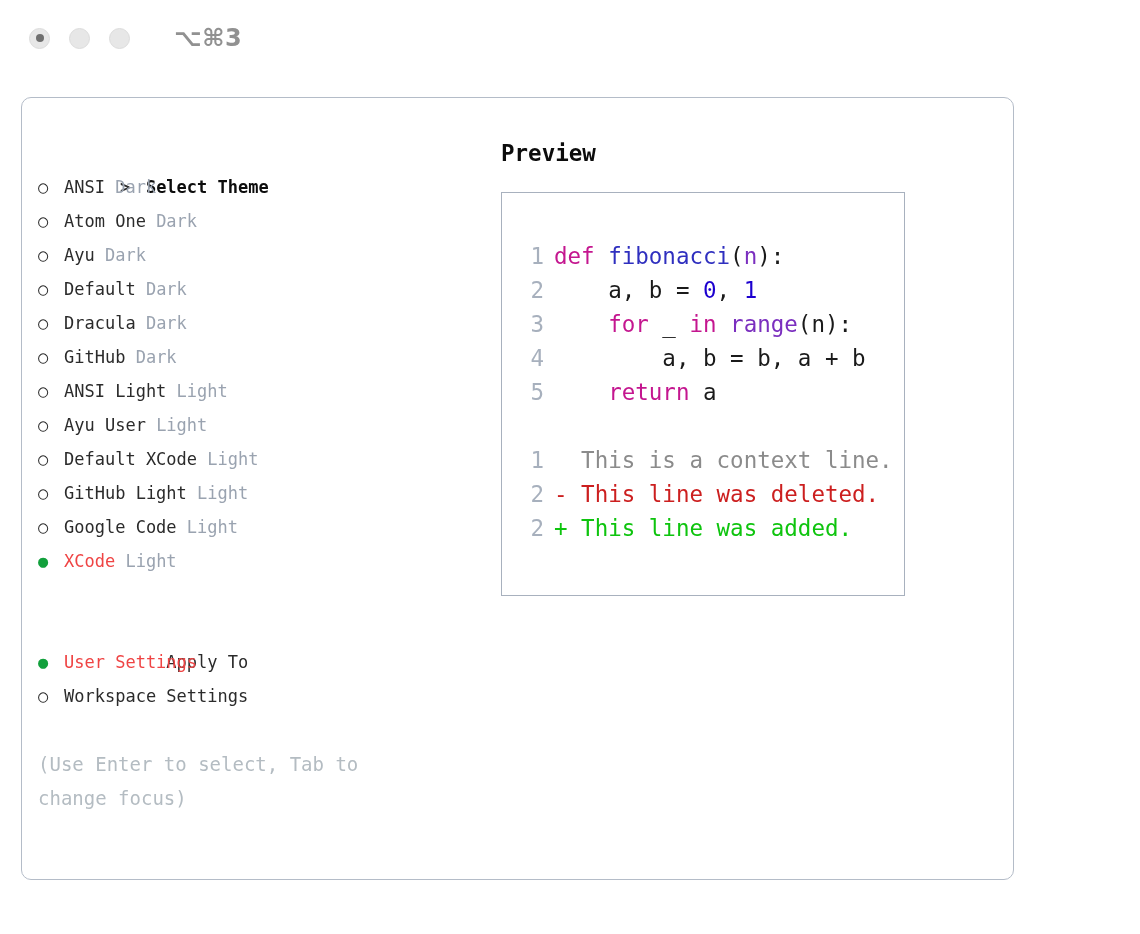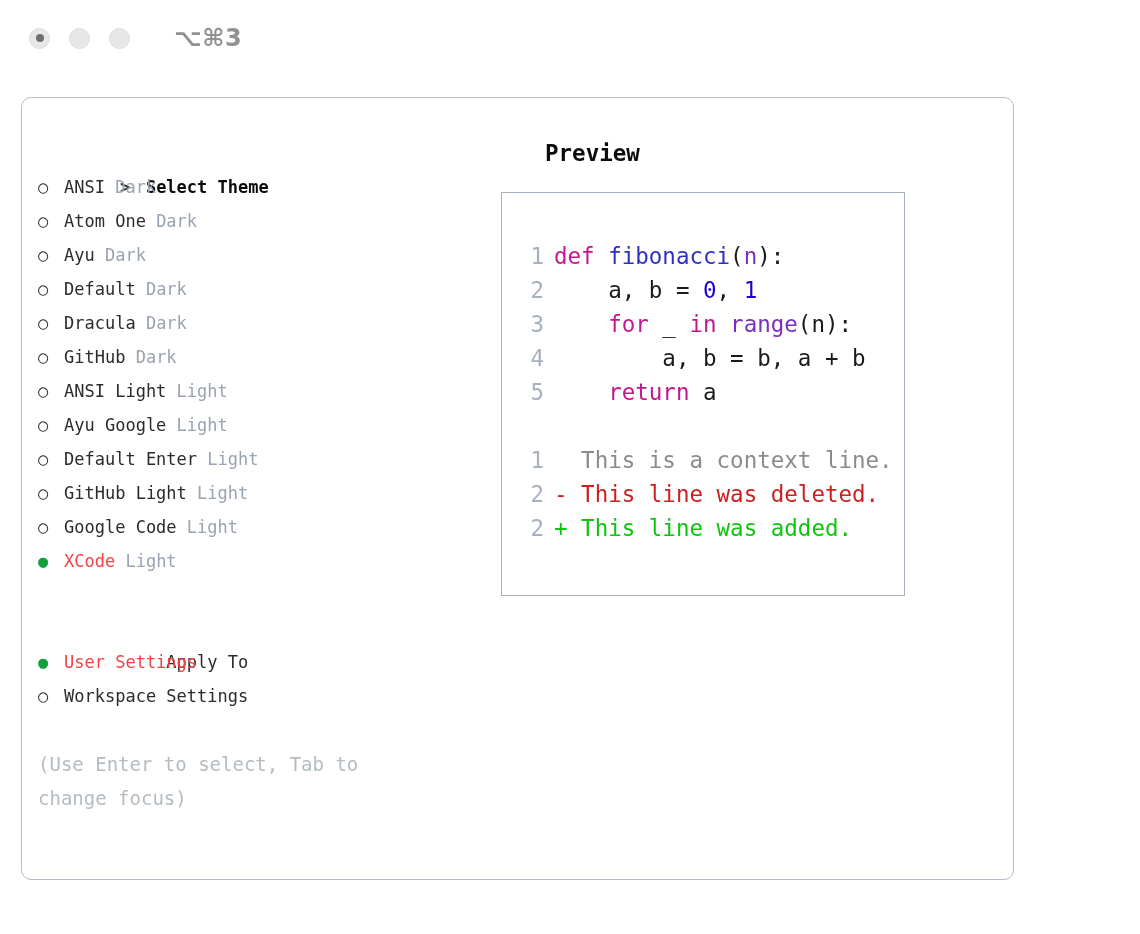--- a/index.html
+++ b/index.html
@@ -116,21 +116,20 @@
     position: absolute;
     left: 479px;
     top: 38px;
     width: 490px;
   }
   #preview-title {
     font-size: 22.5px;
     line-height: 34px;
     font-weight: bold;
     color: #0c0c0c;
-    margin-left: 44px;
   }
   #preview-box {
     margin-top: 22px;
     width: 404px;
     height: 404px;
     border: 1.5px solid #a8b1be;
     box-sizing: border-box;
     background: #ffffff;
     position: relative;
   }
@@ -187,22 +186,22 @@
       </div>
 
       <div id="theme-items">
           <div class="row"><span class="marker">○</span><span class="label">ANSI </span><span class="variant">Dark</span></div>
           <div class="row"><span class="marker">○</span><span class="label">Atom One </span><span class="variant">Dark</span></div>
           <div class="row"><span class="marker">○</span><span class="label">Ayu </span><span class="variant">Dark</span></div>
           <div class="row"><span class="marker">○</span><span class="label">Default </span><span class="variant">Dark</span></div>
           <div class="row"><span class="marker">○</span><span class="label">Dracula </span><span class="variant">Dark</span></div>
           <div class="row"><span class="marker">○</span><span class="label">GitHub </span><span class="variant">Dark</span></div>
           <div class="row"><span class="marker">○</span><span class="label">ANSI Light </span><span class="variant">Light</span></div>
-          <div class="row"><span class="marker">○</span><span class="label">Ayu Google </span><span class="variant">Light</span></div>
-          <div class="row"><span class="marker">○</span><span class="label">Default Enter </span><span class="variant">Light</span></div>
+          <div class="row"><span class="marker">○</span><span class="label">Ayu User </span><span class="variant">Light</span></div>
+          <div class="row"><span class="marker">○</span><span class="label">Default XCode </span><span class="variant">Light</span></div>
           <div class="row"><span class="marker">○</span><span class="label">GitHub Light </span><span class="variant">Light</span></div>
           <div class="row"><span class="marker">○</span><span class="label">Google Code </span><span class="variant">Light</span></div>
           <div class="row selected"><span class="marker">●</span><span class="label">XCode </span><span class="variant">Light</span></div>
         </div>
 
       <div id="apply-block">
         <div class="row">
           <span class="indent-label"></span><span>Apply To</span>
         </div>
         <div id="apply-options">

